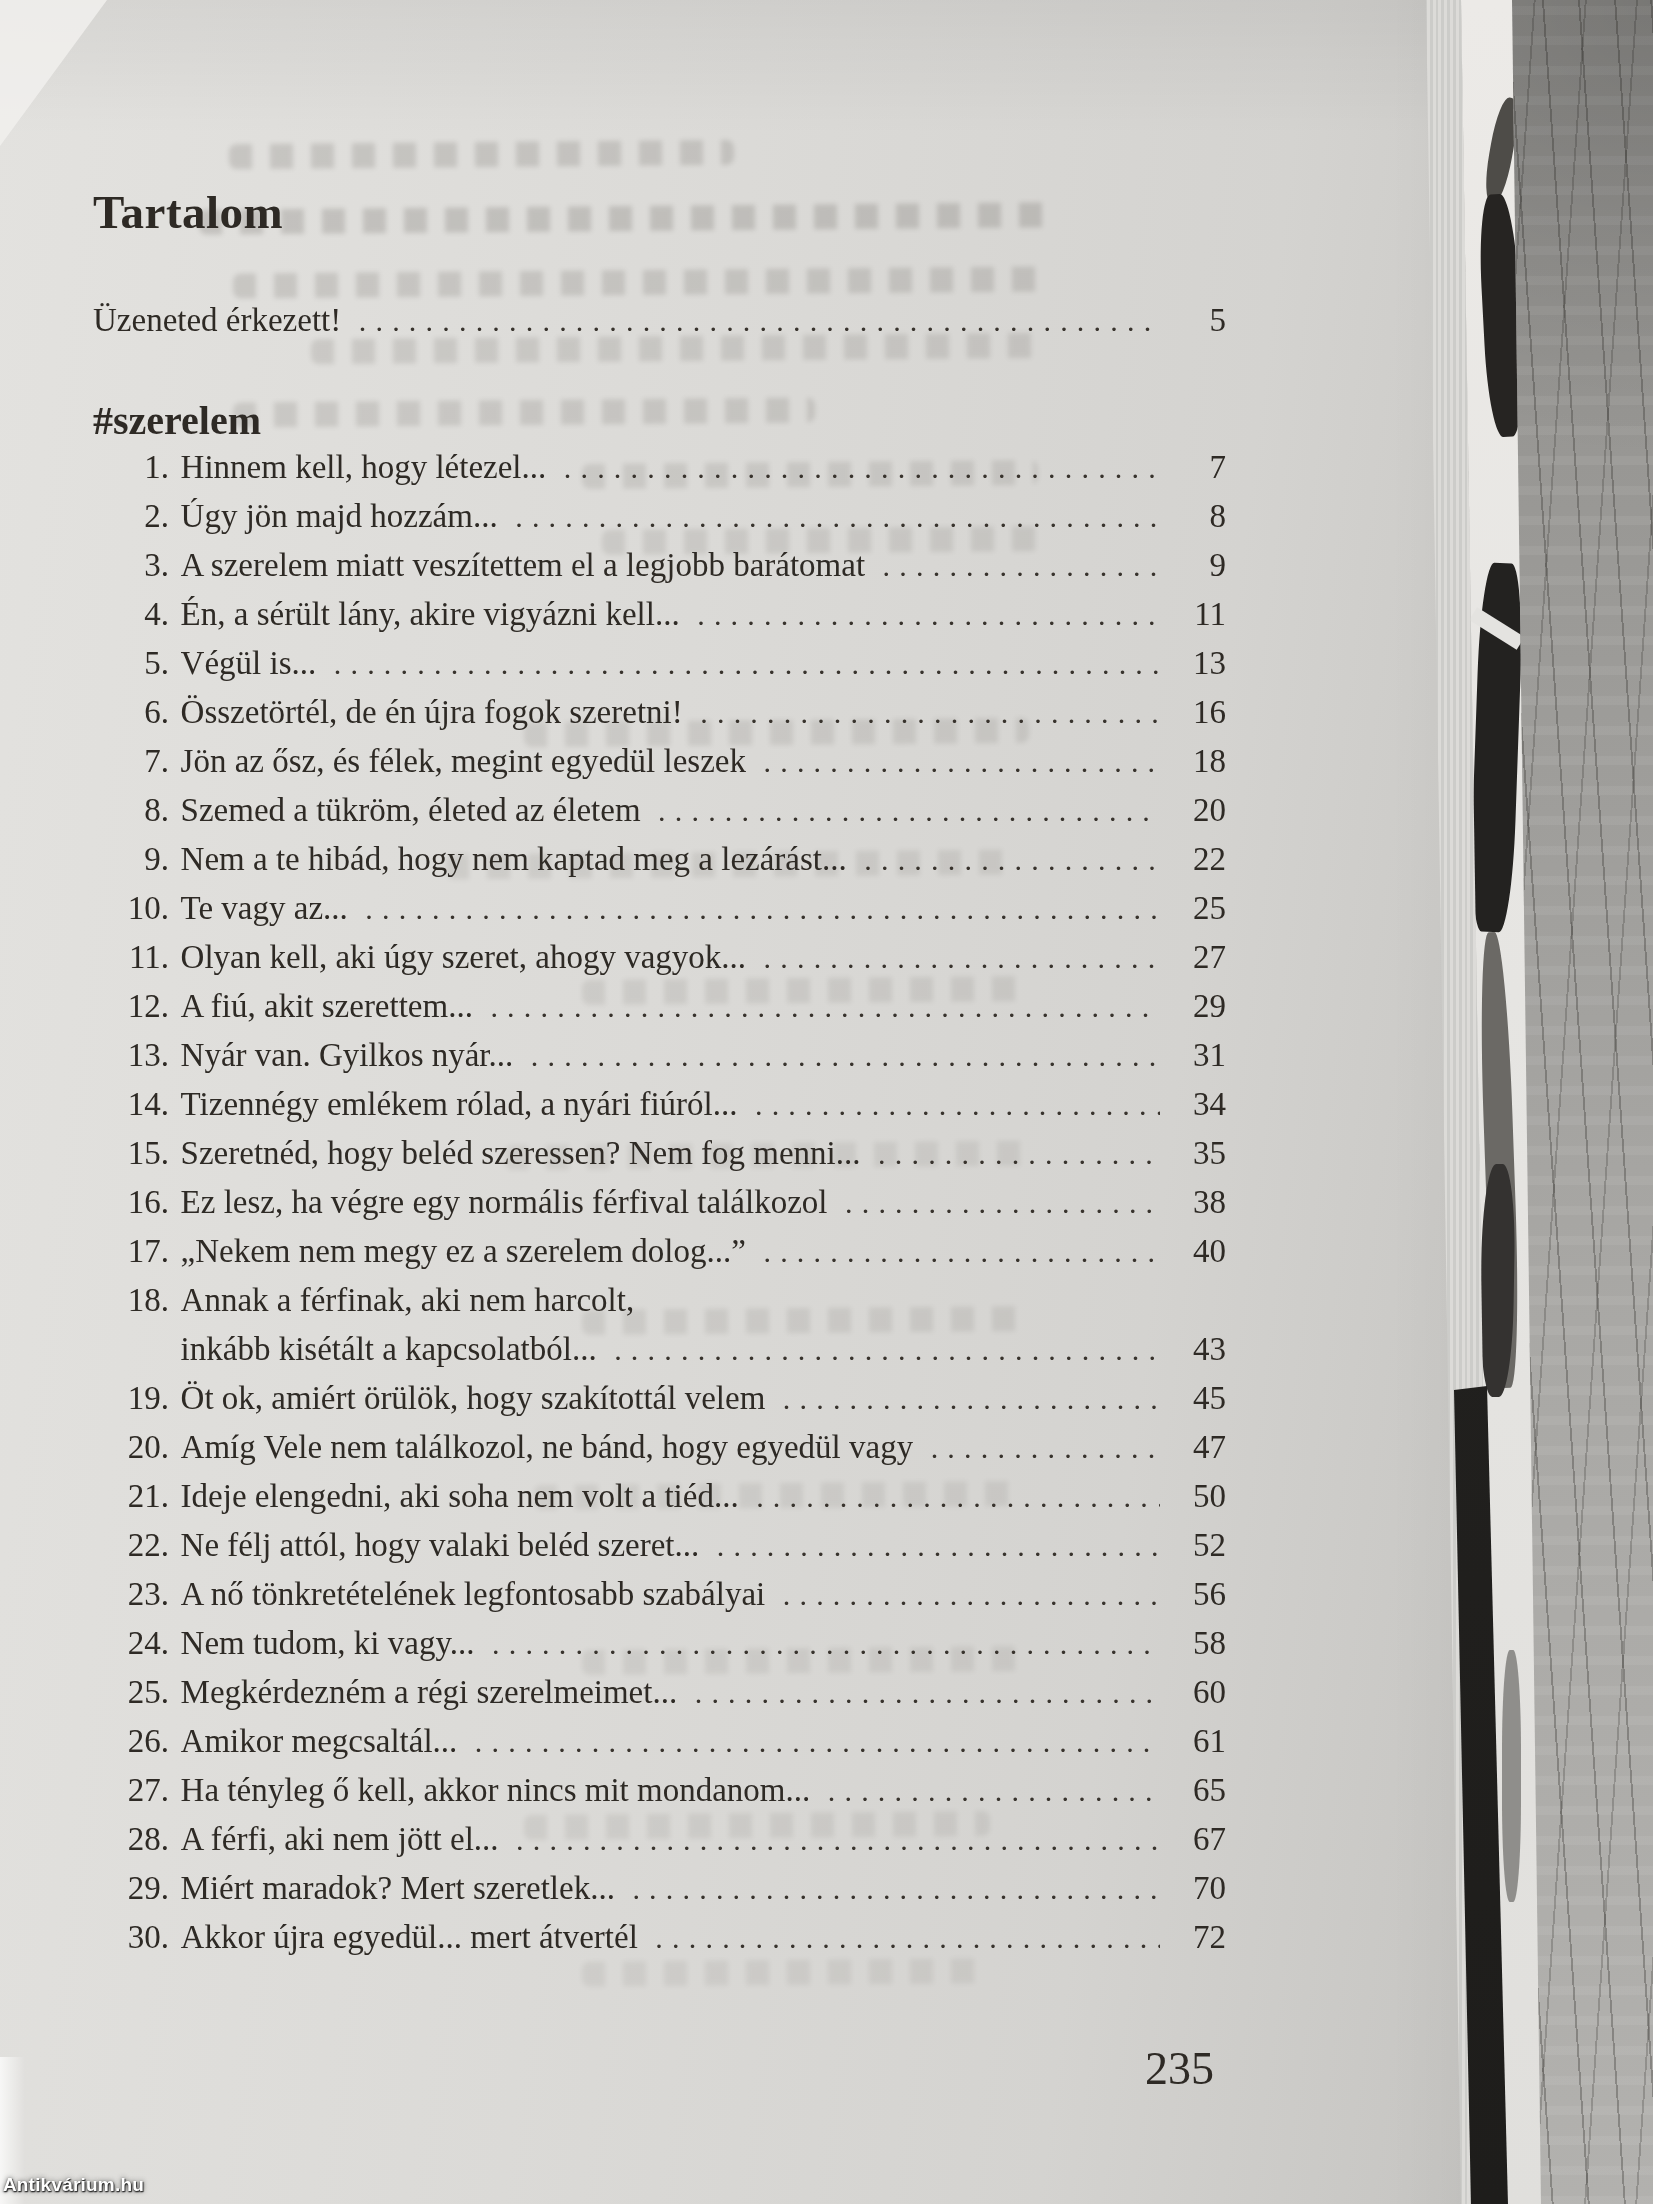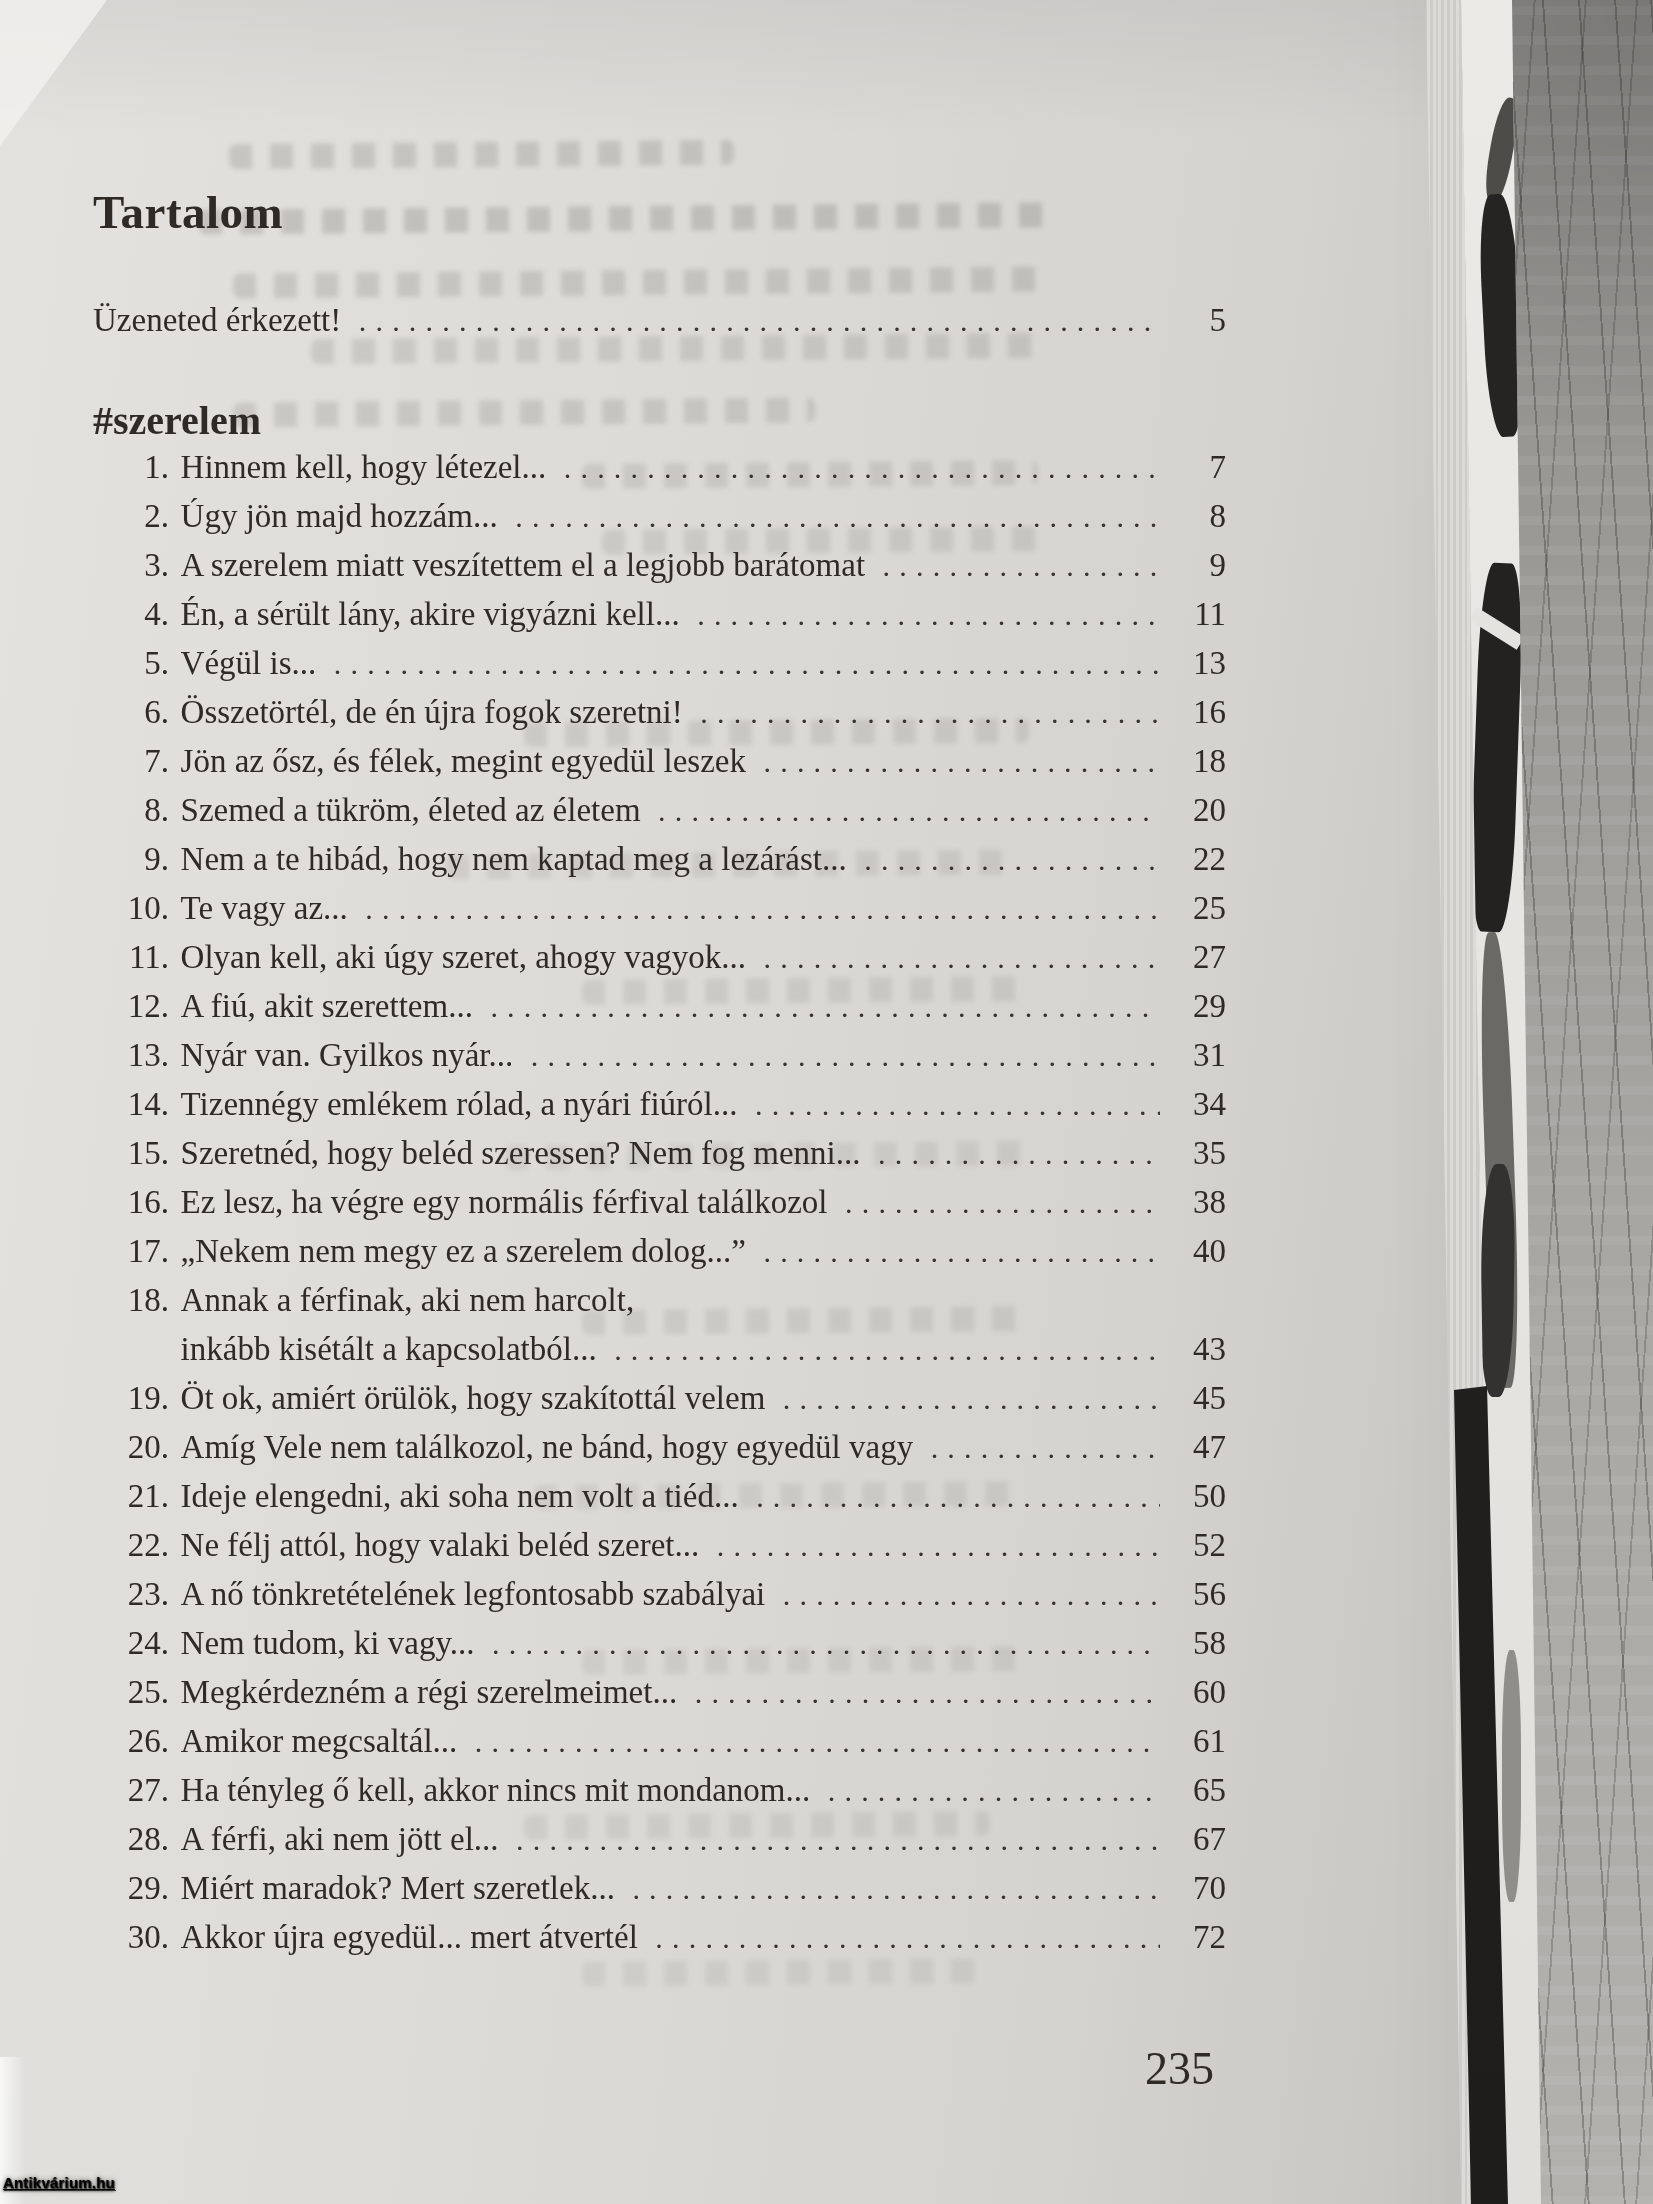--- a/index.html
+++ b/index.html
@@ -84,24 +84,23 @@
     flex:1 1 0; min-width:0; overflow:hidden; margin:0 9.7px 0 17.5px;
     font-size:30px; letter-spacing:9.2px; color:#38332d;
   }
   .pg{flex:0 0 auto; min-width:56px; text-align:right;}
   .folio{
     position:absolute; left:1145px; top:2042px; font-size:46px; color:#2e2a25;
   }
   
   .watermark{
     position:absolute; left:2.9px; top:2174px;
-    font-family:"Liberation Sans", sans-serif; font-weight:700; font-size:15px;
-    color:#000000; letter-spacing:0.2px;
+    font-family:"Liberation Sans", sans-serif; font-weight:700; font-size:19px;
+    color:#ffffff; letter-spacing:0.2px;
     text-shadow:0 1px 1.9px rgba(35,35,35,.95), 0 0 4.9px rgba(60,60,60,.8), 1px 1px 1px rgba(40,40,40,.9);
-    text-decoration:underline;
   }
 </style>
 </head>
 <body>
 
 <div class="canvas">
 
   <div class="fabric"></div>
 
   <div class="foreedge"></div>

